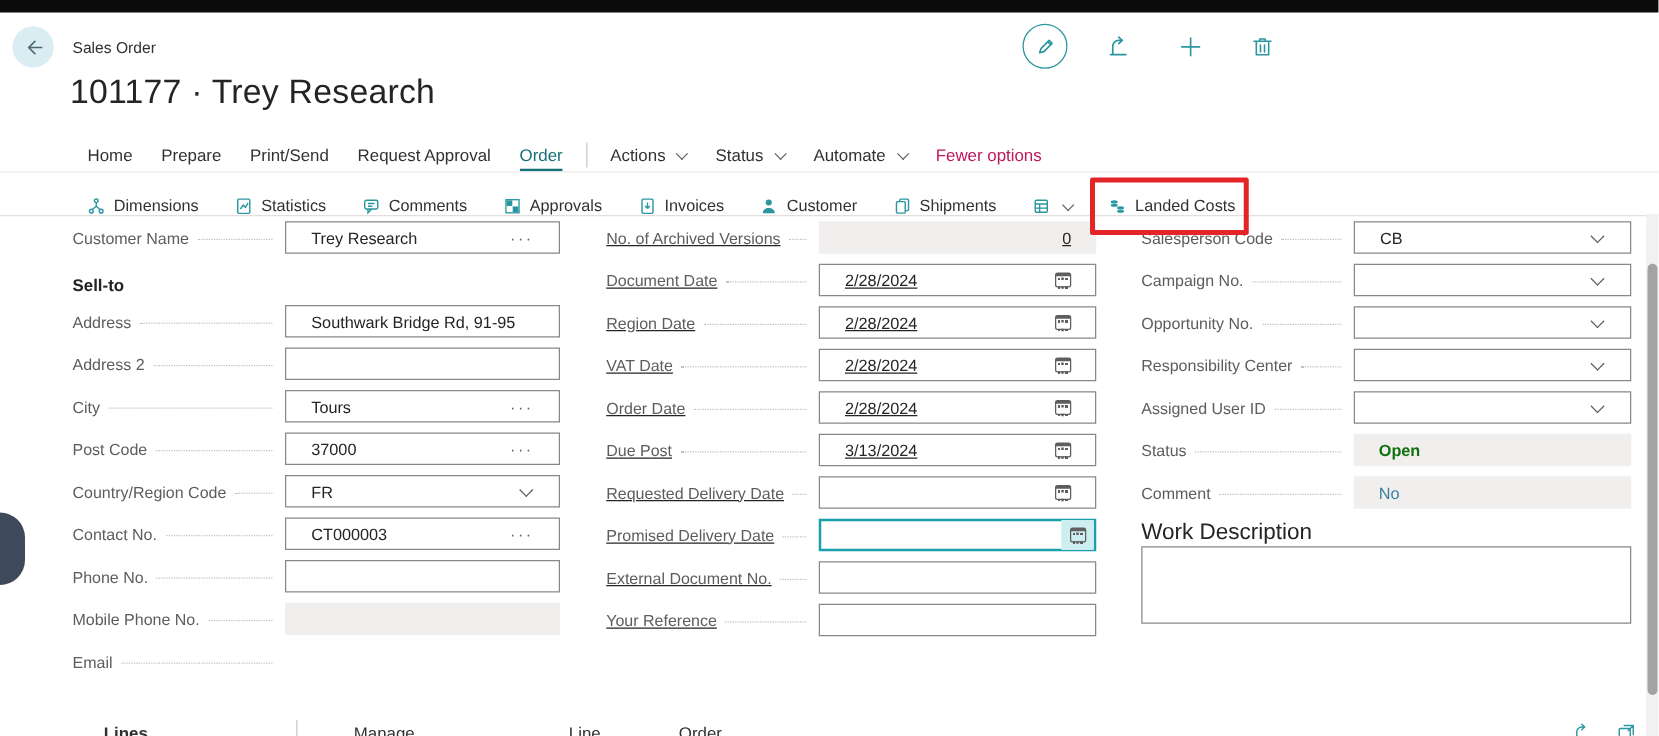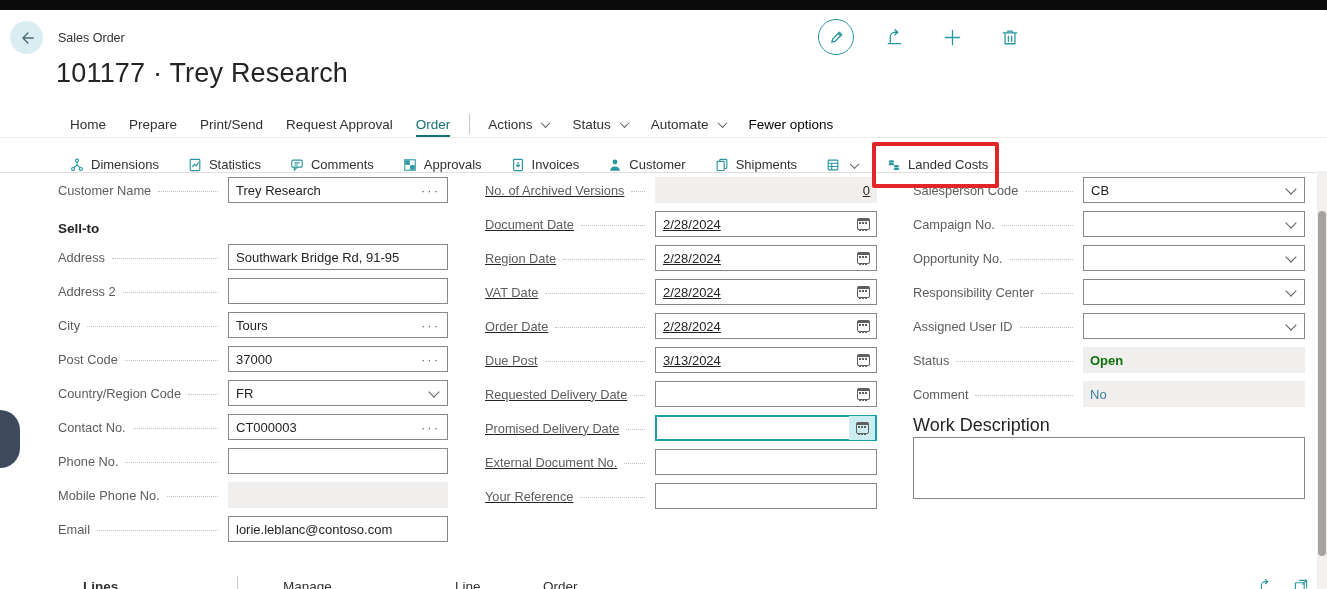--- a/index.html
+++ b/index.html
@@ -16,21 +16,21 @@
   .page-title { position:absolute; left:56px; top:58px; font-size:27px; font-weight:300; color:#252423; letter-spacing:.2px; }
   .hdr-actions { position:absolute; left:818px; top:19px; display:flex; align-items:center; gap:22px; }
   .hdr-btn { width:36px; height:36px; display:flex; align-items:center; justify-content:center; cursor:pointer; }
   .hdr-btn.circled { border:1px solid #2a96a0; border-radius:50%; }
 
   
   .menubar { position:absolute; left:70px; top:110px; height:28px; display:flex; align-items:center; font-size:13.5px; color:#323130; }
   .menu-item { margin-right:23px; cursor:pointer; white-space:nowrap; display:flex; align-items:center; gap:6px; }
   .menu-item.selected { color:#16707b; border-bottom:2px solid #16707b; padding-bottom:3px; margin-bottom:-5px; }
   .menu-divider { width:1px; height:20px; background:#c8c6c4; margin:0 18px 0 -4px; }
-  .menu-item.muted { color:#000000; }
+  .menu-item.muted { color:#be185d; }
   .hr1 { position:absolute; left:0; top:137px; width:100%; height:1px; background:#eceae8; }
 
   
   .toolbar { position:absolute; left:70px; top:140px; height:32px; display:flex; align-items:flex-end; font-size:13px; color:#323130; }
   .tb-item { display:flex; align-items:center; gap:7px; margin-right:29px; cursor:pointer; white-space:nowrap; position:relative; }
   .tb-item svg { flex:0 0 auto; }
   .chev-s { width:7px; height:7px; border-right:1.4px solid #605e5c; border-bottom:1.4px solid #605e5c;
     transform:rotate(45deg) translate(-1px,-1px); display:inline-block; margin-left:4px; }
   .red-box { position:absolute; left:-15px; top:-15px; right:-11px; bottom:-16px;
     border:4px solid #e42528; border-radius:2px; pointer-events:none; z-index:6; }
@@ -42,21 +42,21 @@
   .col2 { left:485px; width:392px;text-decoration:underline; }
   .col3 { left:913px; width:392px; }
   .row { display:flex; align-items:center; height:26px; margin-bottom:8px; }
   .lbl { width:170px; display:flex; align-items:center; font-size:12.8px; color:#5f5d5b; flex:0 0 170px; }
   .lbl .txt { white-space:nowrap; }
   .dots { flex:1; border-bottom:1.6px dotted #c3c1bf; height:1px; margin:0 10px 0 7px; transform:translateY(1px); }
   .section-row { height:25px; margin-bottom:8px; display:flex; align-items:flex-end; }
   .section-hdr { font-size:13.5px; font-weight:bold; color:#252423; }
 
   .fld { flex:1; height:26px; border:1px solid #8a8886; background:#fff; display:flex; align-items:center;
-    padding:0 7px; font-size:13px; color:#252423; cursor:text; }
+    padding:0 20px; font-size:13px; color:#252423; cursor:text; }
   .fld .val { flex:1; white-space:nowrap; overflow:hidden; }
   .fld .val.num { text-align:right; }
   .more { color:#605e5c; letter-spacing:2px; font-size:13px; cursor:pointer; line-height:1; padding-left:6px; }
   .ddchev { width:8px; height:8px; border-right:1.5px solid #605e5c; border-bottom:1.5px solid #605e5c;
     transform:rotate(45deg); margin:-3px 2px 0 6px; cursor:pointer; }
   .fld.disabled { background:#f1efed; border:none; cursor:default; }
   .fld.plain { background:#f1efed; border:none; cursor:default; }
   .calbtn { width:26px; height:24px; margin-right:-7px; display:flex; align-items:center; justify-content:center; cursor:pointer; }
   .cal { width:13px; height:12px; border:1px solid #605e5c; border-top:3.5px solid #605e5c; border-radius:2px; position:relative; }
   .cal::after { content:""; position:absolute; left:1.5px; right:1.5px; top:1px; height:5px;
@@ -308,23 +308,20 @@
         </div>
       <div class="fld disabled">
           <span class="val"></span>
         </div>
     </div>
     <div class="row">
       <div class="lbl">
           <span class="txt">Email</span>
           <span class="dots"></span>
         </div>
-      <div class="fld">
-          <span class="val">lorie.leblanc@contoso.com</span>
-        </div>
     </div>
   </div>
 
   <div class="col col2">
     <div class="row">
       <div class="lbl">
           <span class="txt">No. of Archived Versions</span>
           <span class="dots"></span>
         </div>
       <div class="fld disabled">

